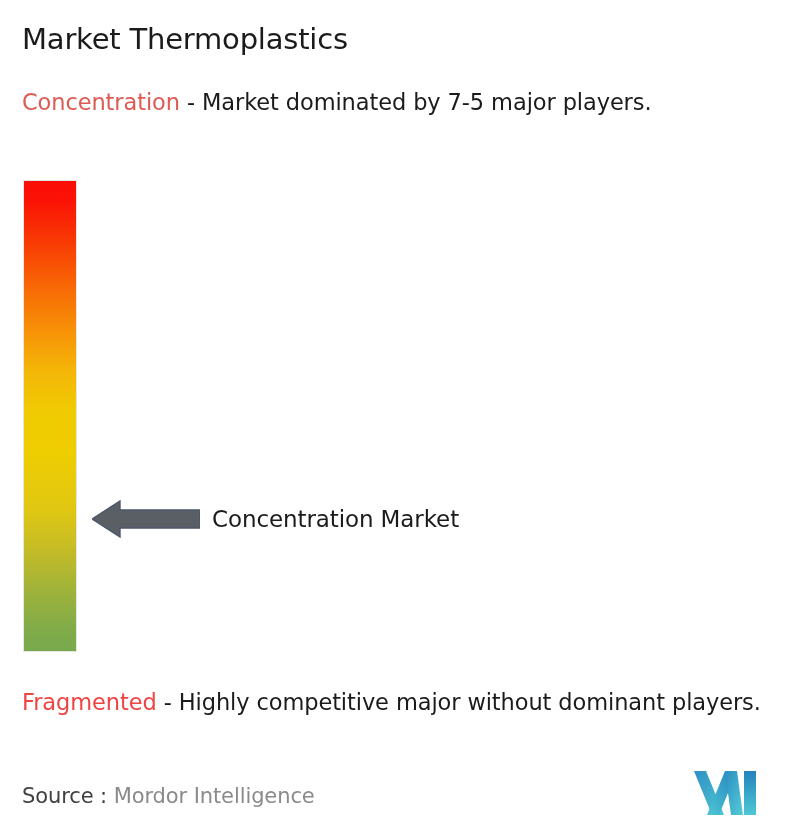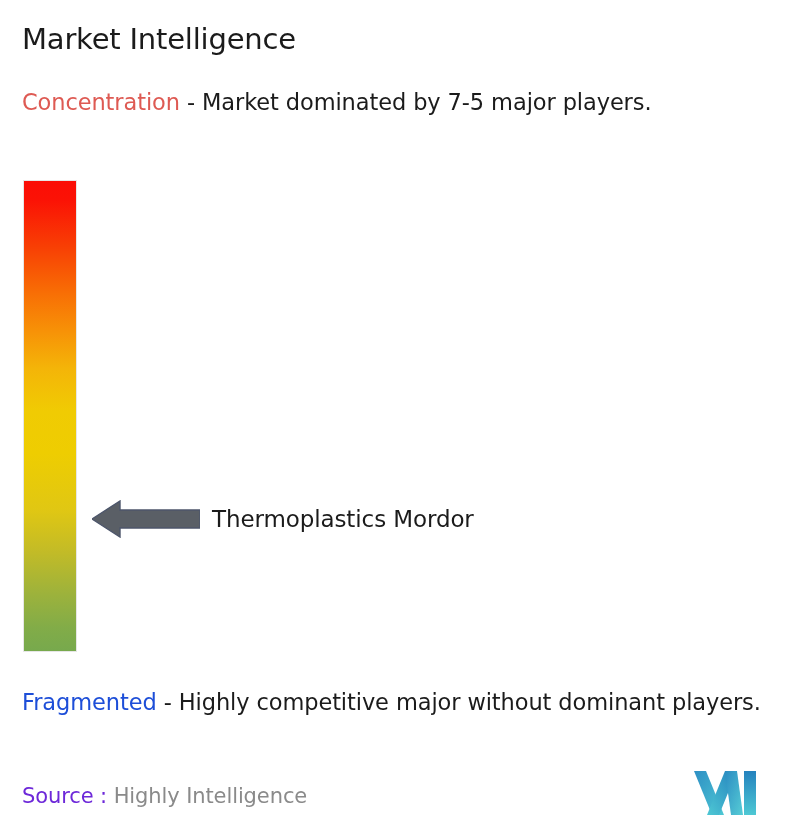--- a/index.html
+++ b/index.html
@@ -38,21 +38,21 @@
     line-height: 31px;
     font-weight: 400;
     color: #1b1b1b;
     letter-spacing: -0.1px;
   }
   #legend-top { top: 87px; }
   #legend-bottom { top: 687px; }
 
   .legend-key { font-weight: 400; }
   .legend-key-consolidated { color: #de5a53; }
-  .legend-key-fragmented { color: #1d4ed8; text-align: right; }
+  .legend-key-fragmented { color: #ef4444; text-align: right; }
   .legend-desc { color: #1b1b1b; }
 
   
   #scale-bar {
     position: absolute;
     left: 24px;
     top: 181px;
     width: 52px;
     height: 470px;
     background: linear-gradient(
@@ -99,59 +99,59 @@
   #source-note {
     position: absolute;
     left: 22px;
     top: 782px;
     font-size: 21px;
     line-height: 28px;
     color: #858585;
     letter-spacing: -0.1px;
     white-space: nowrap;
   }
-  #source-note .source-label { color: #6d28d9; }
+  #source-note .source-label { color: #404040; }
   #source-note .source-value { color: #8a8a8a; }
 
   #brand-logo {
     position: absolute;
     left: 694px;
     top: 771px;
     width: 62px;
     height: 44px;
   }
 </style>
 </head>
 <body>
 
-<div id="chart-title">Market Intelligence</div>
+<div id="chart-title">Market Thermoplastics</div>
 
 <div class="legend-line" id="legend-top">
   <span class="legend-key legend-key-consolidated">Concentration</span>
   <span class="legend-desc">- Market dominated by 7-5 major players.</span>
 </div>
 
 <div id="scale-bar"></div>
 
 <div id="pointer-arrow">
   <svg width="108" height="38" viewBox="0 0 108 38" xmlns="http://www.w3.org/2000/svg">
     <polygon points="0,19 28,1 28,10 108,10 108,28 28,28 28,37" fill="#5a5f66" stroke="#4d566b" stroke-width="1.4" stroke-linejoin="miter"></polygon>
   </svg>
 </div>
 
-<div id="pointer-label">Thermoplastics Mordor</div>
+<div id="pointer-label">Concentration Market</div>
 
 <div class="legend-line" id="legend-bottom">
   <span class="legend-key legend-key-fragmented">Fragmented</span>
   <span class="legend-desc">- Highly competitive major without dominant players.</span>
 </div>
 
 <div id="source-note">
   <span class="source-label">Source :</span>
-  <span class="source-value">Highly Intelligence</span>
+  <span class="source-value">Mordor Intelligence</span>
 </div>
 
 <div id="brand-logo">
   <svg width="62" height="44" viewBox="0 0 62 44" xmlns="http://www.w3.org/2000/svg">
     <defs>
       <linearGradient id="lgA" x1="0" y1="0" x2="1" y2="1">
         <stop offset="0%" stop-color="#2e8fc4"></stop>
         <stop offset="100%" stop-color="#4ec8d4"></stop>
       </linearGradient>
       <linearGradient id="lgB" x1="0" y1="1" x2="1" y2="0">

